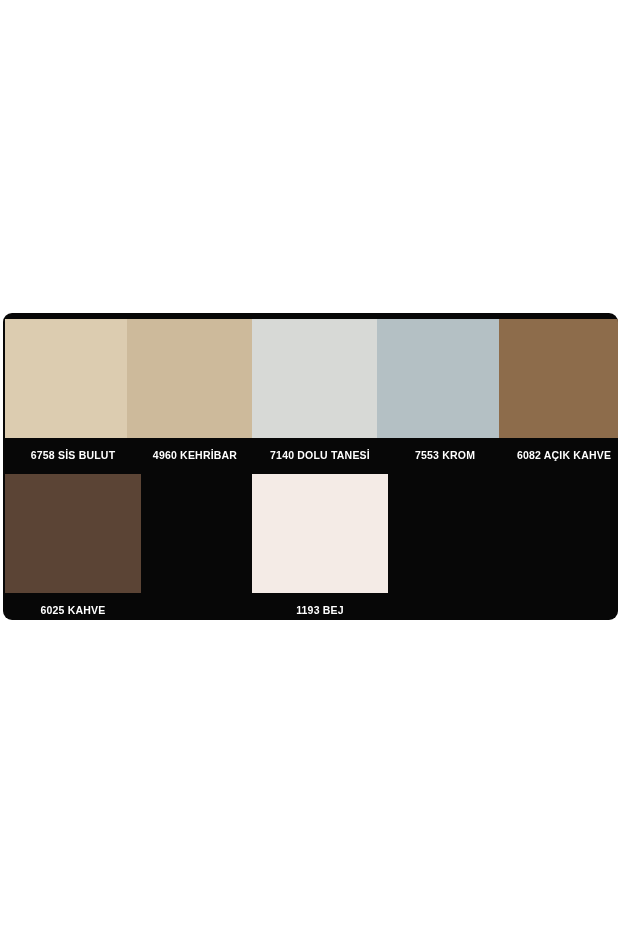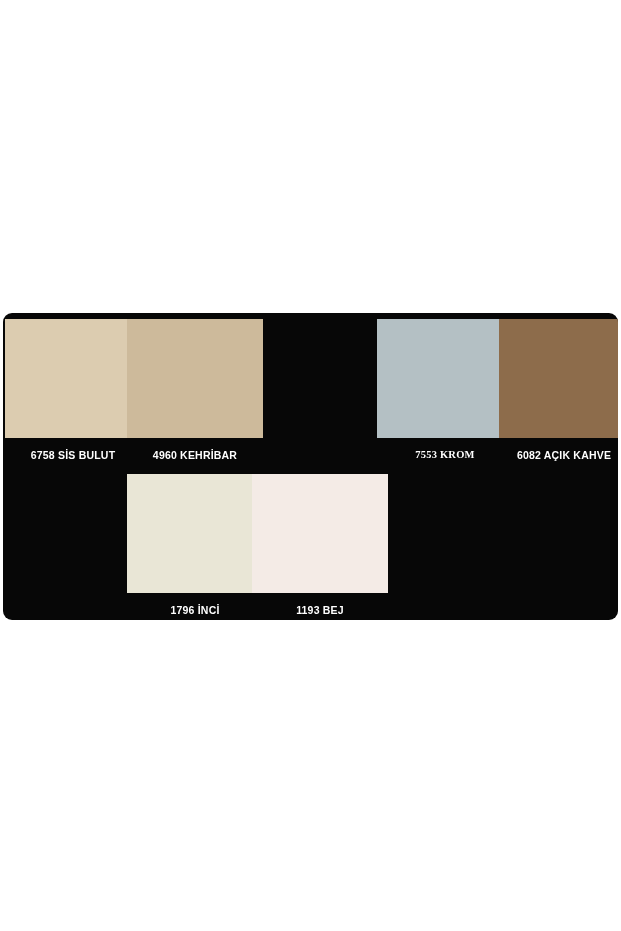--- a/index.html
+++ b/index.html
@@ -80,40 +80,44 @@
     <div class="swatch-cell col-0">
       <span class="swatch-chip" style="background: rgb(220, 204, 176);"></span>
       <span class="swatch-label" style="color: rgb(255, 255, 255);">6758 SİS BULUT</span>
     </div>
 
     <div class="swatch-cell col-1">
       <span class="swatch-chip" style="background: rgb(205, 186, 155);"></span>
       <span class="swatch-label" style="color: rgb(255, 255, 255);">4960 KEHRİBAR</span>
     </div>
 
+    <div class="swatch-cell col-2">
+      <span class="swatch-chip" style="background: rgb(215, 217, 214);"></span>
+      <span class="swatch-label" style="color: rgb(255, 255, 255);">7140 DOLU TANESİ</span>
+    </div>
 
     <div class="swatch-cell col-3">
       <span class="swatch-chip" style="background: rgb(180, 192, 196);"></span>
-      <span class="swatch-label" style="color: rgb(255, 255, 255); font-family: Liberation Serif, serif;">7553 KROM</span>
+      <span class="swatch-label" style="color: rgb(255, 255, 255);">7553 KROM</span>
     </div>
 
     <div class="swatch-cell col-4">
       <span class="swatch-chip" style="background: rgb(141, 108, 75);"></span>
       <span class="swatch-label" style="color: rgb(255, 255, 255);">6082 AÇIK KAHVE</span>
     </div>
 
   </div>
 
   <div class="swatch-row swatch-row-bottom" id="swatch-row-bottom">
 
+    <div class="swatch-cell col-0">
+      <span class="swatch-chip" style="background: rgb(91, 68, 53);"></span>
+      <span class="swatch-label" style="color: rgb(255, 255, 255);">6025 KAHVE</span>
+    </div>
 
-    <div class="swatch-cell col-1">
-      <span class="swatch-chip" style="background: rgb(233, 230, 214);"></span>
-      <span class="swatch-label" style="color: rgb(255, 255, 255);">1796 İNCİ</span>
-    </div>
 
     <div class="swatch-cell col-2">
       <span class="swatch-chip" style="background: rgb(244, 235, 230);"></span>
       <span class="swatch-label" style="color: rgb(255, 255, 255);">1193 BEJ</span>
     </div>
 
   </div>
 
 </div>
 

